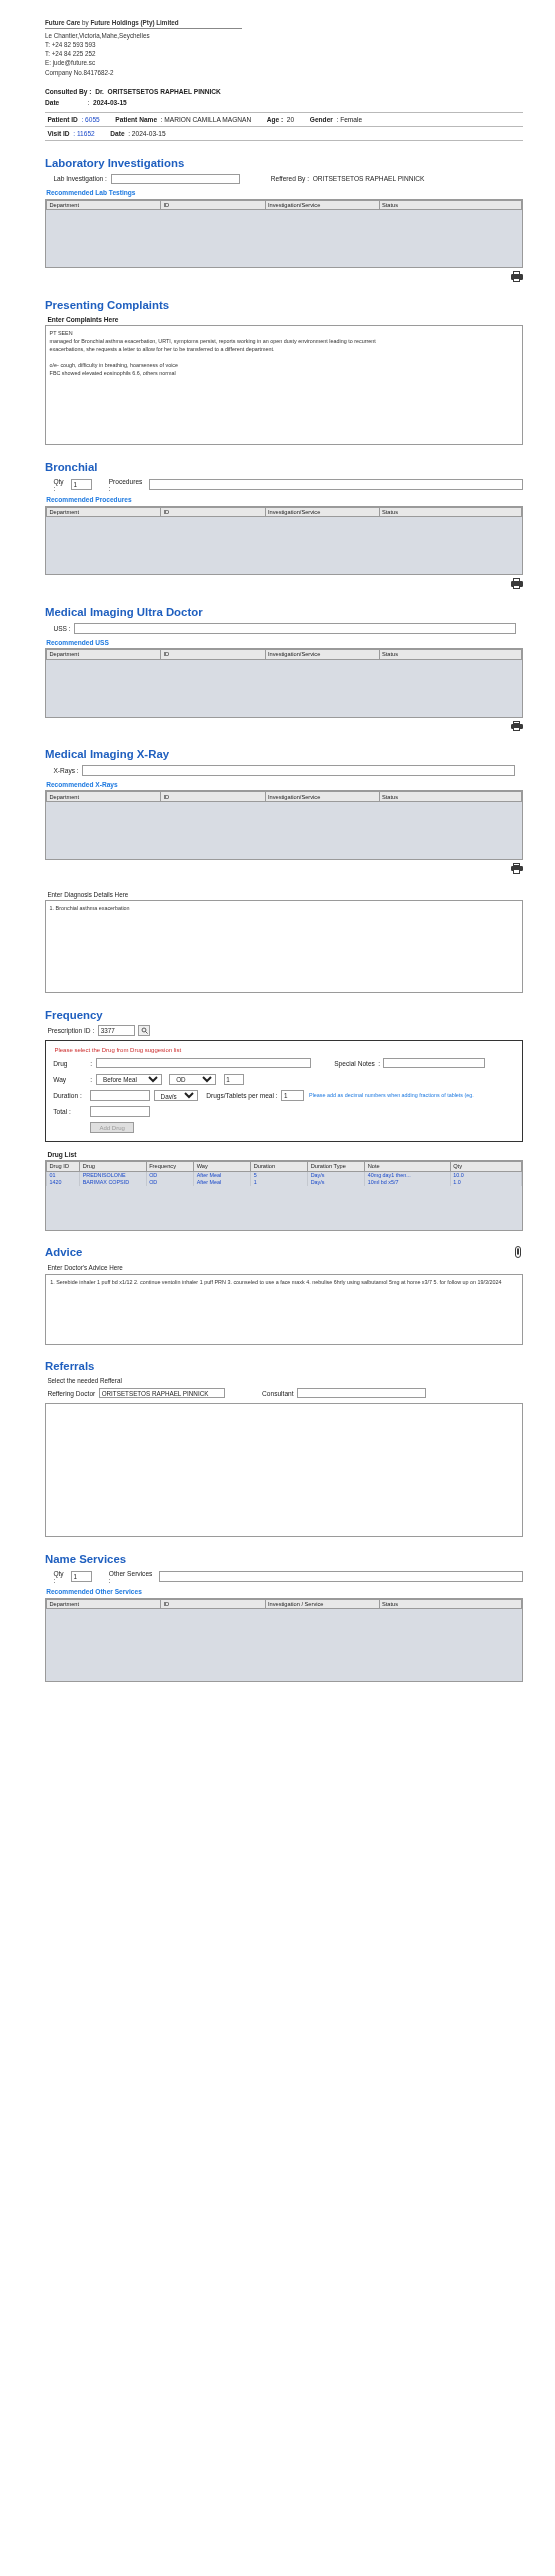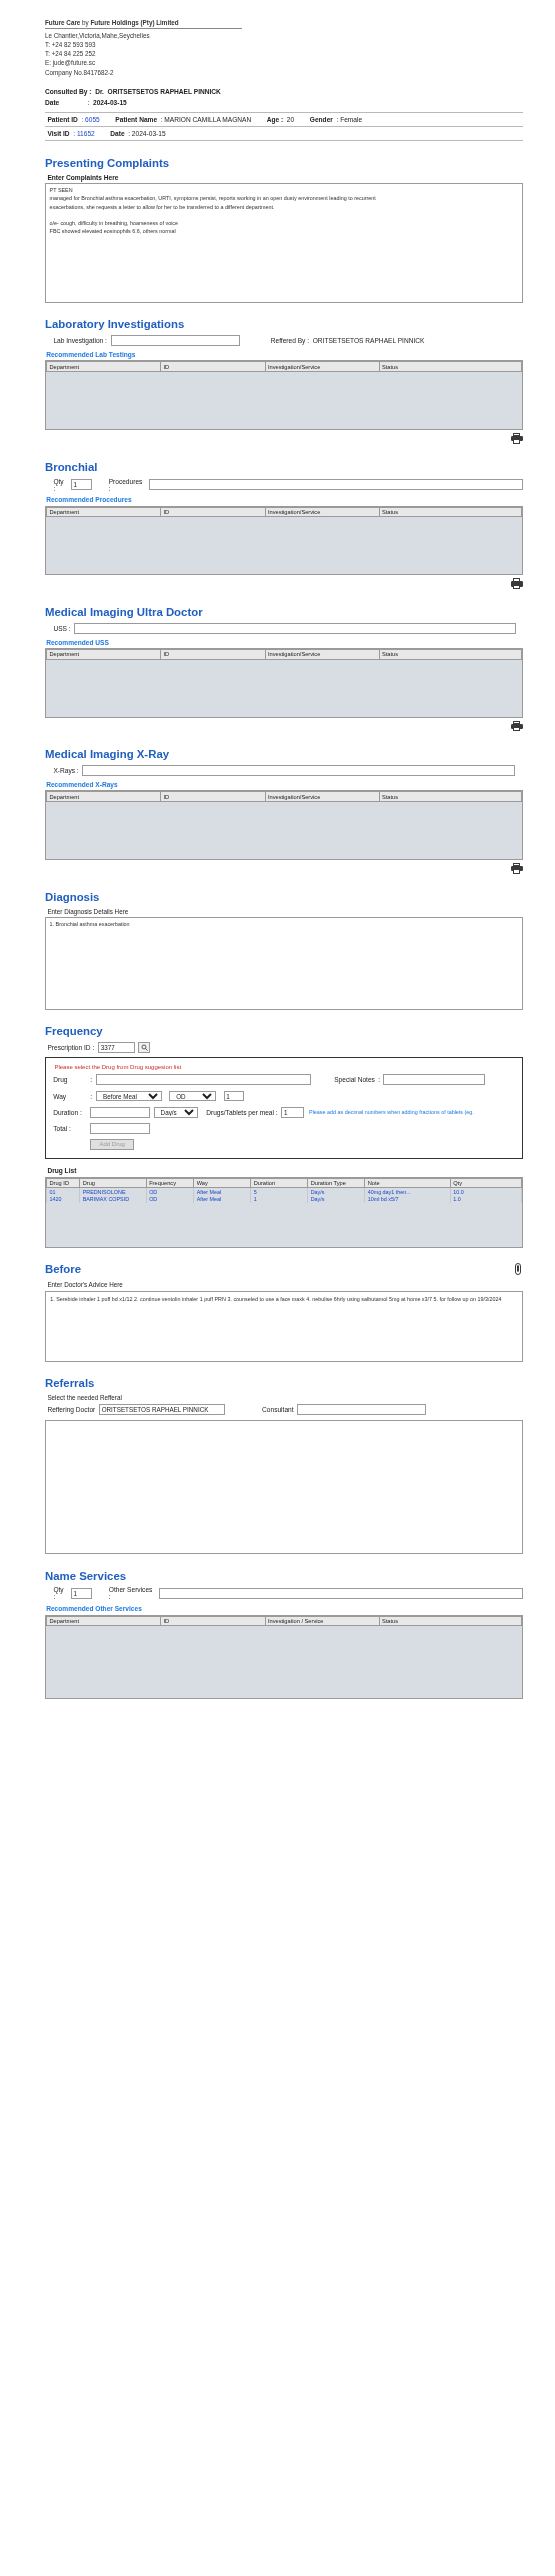--- a/index.html
+++ b/index.html
@@ -176,31 +176,20 @@
   </div>
   <div class="patbar" style="border-top:0;margin-top:0">
     <span class="seg"><b>Visit ID</b></span>
     <span class="seg blue">: 11652</span>
     <span class="sp"></span>
     <span class="seg"><b>Date</b></span>
     <span class="seg">: 2024-03-15</span>
   </div>
 
   <div class="sec">
-    <h2 class="sec-title">Presenting Complaints</h2>
-    <div class="sub-lbl">Enter Complaints Here</div>
-    <div class="big-box" style="height:120px">PT SEEN
-managed for Bronchial asthma exacerbation, URTI, symptoms persist, reports working in an open dusty environment leading to recurrent
-exacerbations, she requests a letter to allow for her to be transferred to a different department.
-
-o/e- cough, difficulty in breathing, hoarseness of voice
-FBC showed elevated eosinophils 6.6, others normal</div>
-  </div>
-
-  <div class="sec">
     <h2 class="sec-title">Laboratory  Investigations</h2>
     <div class="row" style="margin-left:8.4px">
       <span class="lbl">Lab Investigation :</span>
       <input class="txt" style="width: 129px;" value="">
       <span class="sp" style="display:inline-block;width:24px"></span>
       <span class="lbl">Reffered By :</span>
       <span class="lbl">ORITSETSETOS RAPHAEL PINNICK</span>
     </div>
     <div class="blue-link">Recommended Lab Testings</div>
     <div class="grid-shell">
@@ -215,20 +204,31 @@
           </thead>
       </table>
       <div class="grid-body-pad"></div>
     </div>
     <div class="print-right">
       <span class="printer"><span class="top"></span><span class="body"></span><span class="paper"></span></span>
     </div>
   </div>
 
   <div class="sec">
+    <h2 class="sec-title">Presenting Complaints</h2>
+    <div class="sub-lbl">Enter Complaints Here</div>
+    <div class="big-box" style="height:120px">PT SEEN
+managed for Bronchial asthma exacerbation, URTI, symptoms persist, reports working in an open dusty environment leading to recurrent
+exacerbations, she requests a letter to allow for her to be transferred to a different department.
+
+o/e- cough, difficulty in breathing, hoarseness of voice
+FBC showed elevated eosinophils 6.6, others normal</div>
+  </div>
+
+  <div class="sec">
     <h2 class="sec-title">Bronchial</h2>
     <div class="row" style="margin-left:8.4px">
       <span class="lbl">Qty :</span>
       <input class="txt" style="width: 21.5px;" value="1">
       <span class="sp" style="display:inline-block;width:9.6px"></span>
       <span class="lbl">Procedures :</span>
       <input class="txt" style="width: 383px;" value="">
     </div>
     <div class="blue-link">Recommended Procedures</div>
     <div class="grid-shell">
@@ -293,21 +293,20 @@
           </thead>
       </table>
       <div class="grid-body-pad"></div>
     </div>
     <div class="print-right">
       <span class="printer"><span class="top"></span><span class="body"></span><span class="paper"></span></span>
     </div>
   </div>
 
   <div class="sec">
-    <h2 class="sec-title">Diagnosis</h2>
     <div class="mini-lbl">Enter Diagnosis Details Here</div>
     <div class="big-box" style="height:93px">1. Bronchial asthma exacerbation</div>
   </div>
 
   <div class="sec">
     <h2 class="sec-title">Frequency</h2>
     <div class="rx-row" style="margin-left:2.4px">
       <span>Prescription ID :</span>
       <input class="txt" style="width: 37px;" value="3377">
       <span class="search-ico">
@@ -407,21 +406,21 @@
             <td>1.0</td>
           </tr>
         </tbody>
       </table>
       <div style="height:44px"></div>
     </div>
   </div>
 
   <div class="sec">
     <div class="sec-head-row">
-      <h2 class="sec-title">Before</h2>
+      <h2 class="sec-title">Advice</h2>
       <span class="clip">
           <span class="c1"></span>
           <span class="c2"></span>
         </span>
     </div>
     <div class="mini-lbl">Enter Doctor's Advice Here</div>
     <div class="advice-box" style="height:71px">1. Serebide inhaler 1 puff bd x1/12
 2. continue ventolin inhaler 1 puff PRN
 3. counseled to use a face maxk
 4. nebulise 6hrly using salbutamol 5mg at home x3/7

